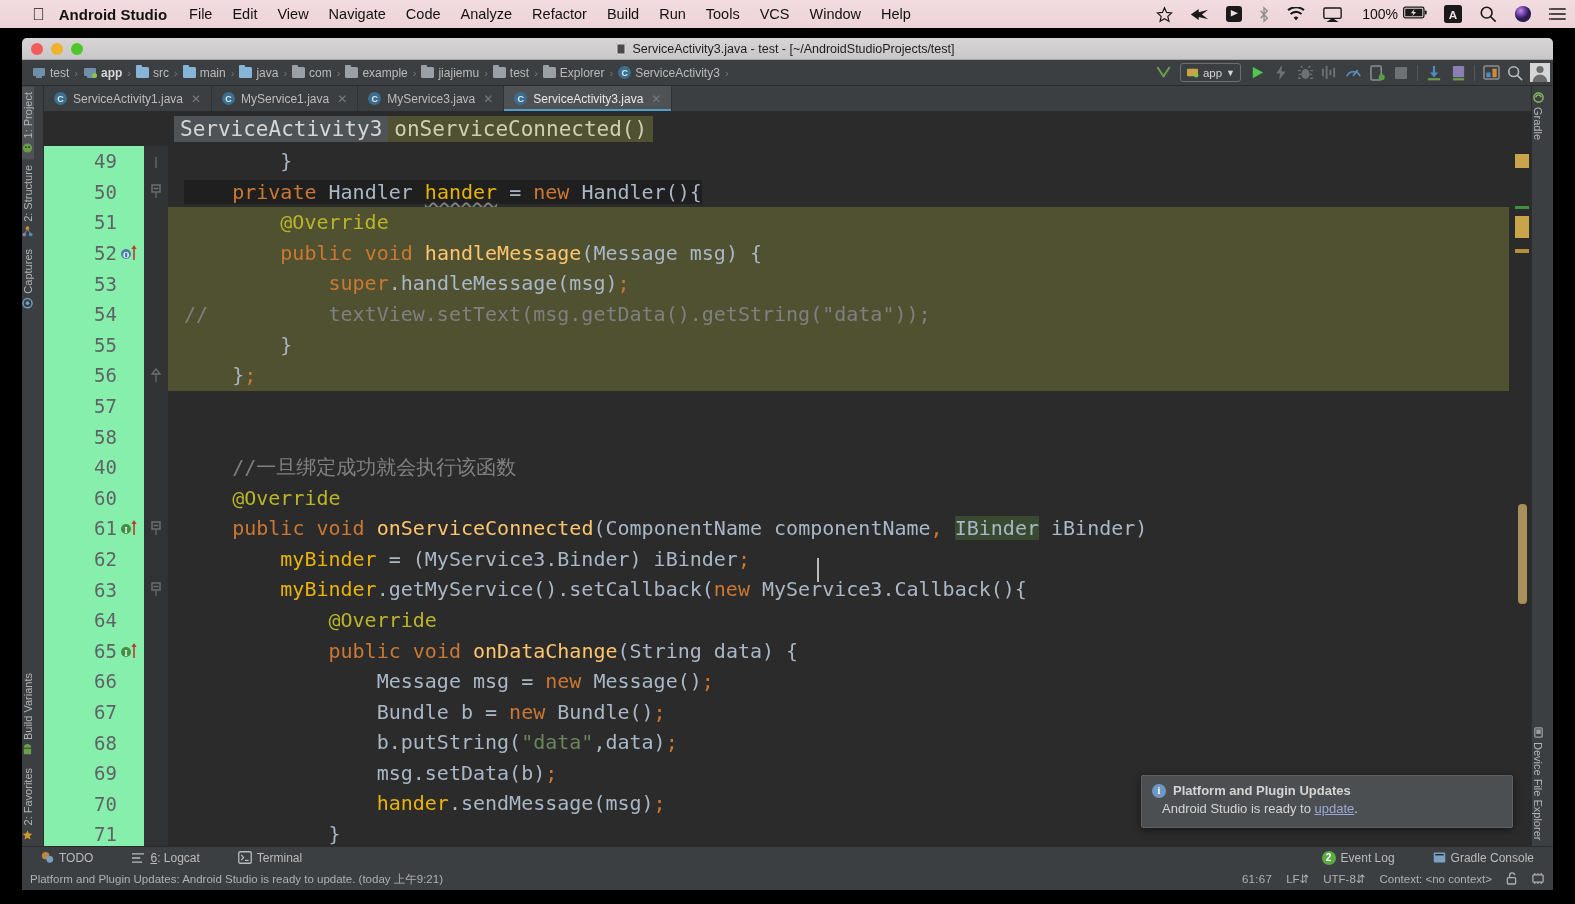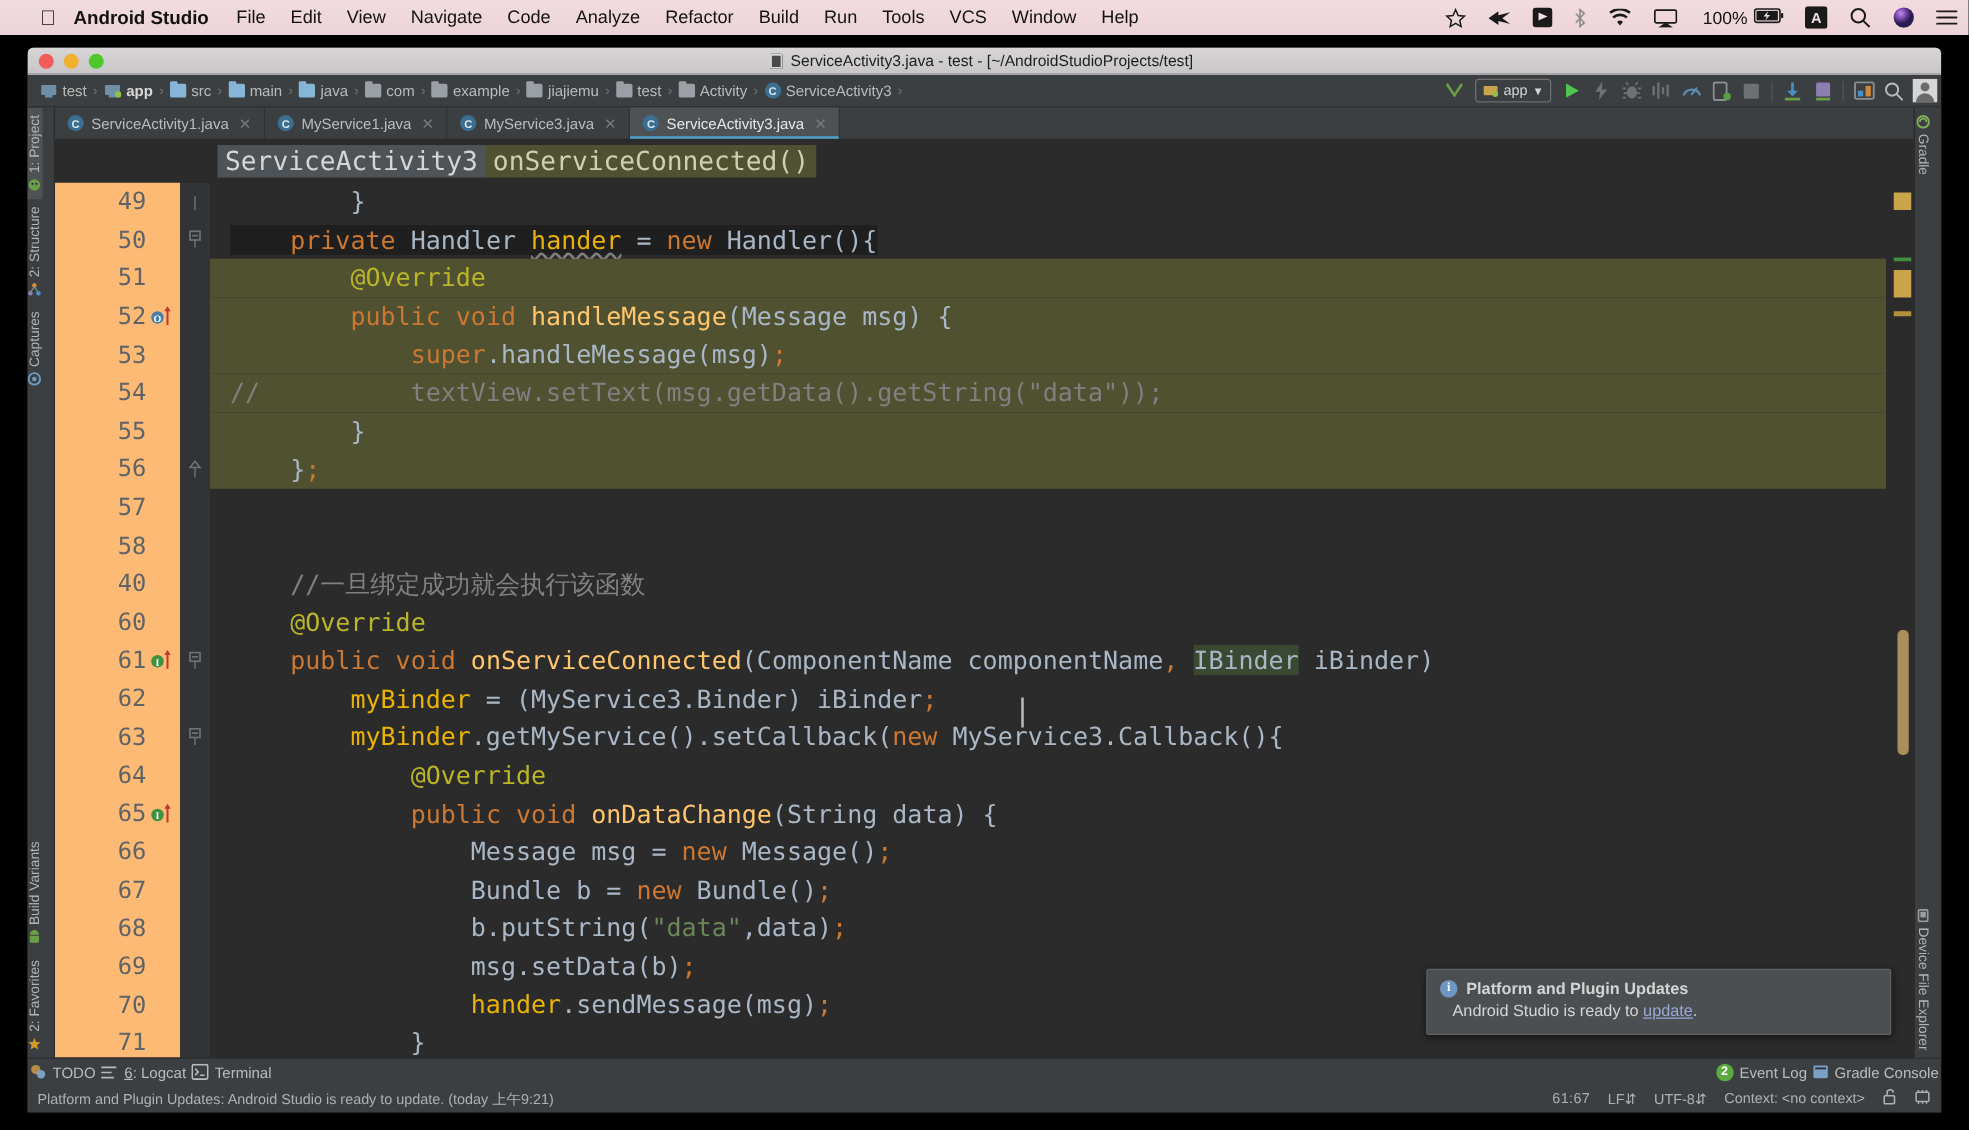--- a/index.html
+++ b/index.html
@@ -109,21 +109,21 @@
   }
   .bc {
     font-size:21px; padding:1px 6px; letter-spacing:0px;
   }
   .bc1 { background:#4e5357; color:#d6d6d6; }
   .bc2 { background:#4f5130; color:#cfcfb5; }
 
   #codewrap { flex:1; display:flex; position:relative; overflow:hidden; background:#2b2b2b; }
 
   .gutter {
-    width:100px; flex:none; background:#fdba74; position:relative;
+    width:100px; flex:none; background:#86efac; position:relative;
     font-family:"DejaVu Sans Mono", monospace;
   }
   .gline {
     height:30.6px; display:flex; align-items:center; justify-content:flex-end;
     padding-right:4px; gap:3px; font-size:19px; color:#606366; position:relative;
   }
   .gnum { color:#606366; }
   .gmark { width:20px; display:flex; align-items:center; justify-content:center; }
 
   .foldcol {
@@ -172,21 +172,21 @@
   #balloon a { color:#9aa9d6; text-decoration:underline; }
   .infoico { width:14px;height:14px;border-radius:50%;background:#6f97c4;color:#fff;
              font-size:10px;font-weight:bold;display:flex;align-items:center;justify-content:center;
              font-family:"Liberation Serif", serif; }
 
   
   #toolbtnbar {
     height:22px; background:#3c3f41; display:flex; align-items:center;
     font-size:12px; color:#bbbbbb; border-top:1px solid #2b2b2b; flex:none;
   }
-  #toolbtnbar .tb { display:flex; align-items:center; gap:5px; padding:0 2px; white-space:nowrap; }
+  #toolbtnbar .tb { display:flex; align-items:center; gap:5px; padding:0 19px; white-space:nowrap; }
   #toolbtnbar .rgt { display:flex; align-items:center; margin-left:auto; }
   .underln { text-decoration:underline; }
   .greenbadge { width:14px;height:14px;border-radius:50%;background:#5aaa40;color:#fff;
                 font-size:10px;font-weight:bold;display:flex;align-items:center;justify-content:center;}
 
   #statusbar {
     height:22px; background:#3c3f41; display:flex; align-items:center;
     font-size:11.5px; color:#b0b0b0; padding-left:8px; flex:none;
   }
   #statusbar .sright { margin-left:auto; display:flex; align-items:center; gap:14px; padding-right:8px; }
@@ -352,21 +352,21 @@
       <span>jiajiemu</span>
     </div>
       <span class="crumb-sep">›</span>
     <div class="crumb">
       <span class="fico gray"></span>
       <span>test</span>
     </div>
       <span class="crumb-sep">›</span>
     <div class="crumb">
       <span class="fico gray"></span>
-      <span>Activity</span>
+      <span>Explorer</span>
     </div>
       <span class="crumb-sep">›</span>
     <div class="crumb">
       <span class="cls-ico">C</span>
       <span>ServiceActivity3</span>
     </div>
       <span class="crumb-sep">›</span>
 
     <div class="nbspacer"></div>
 

